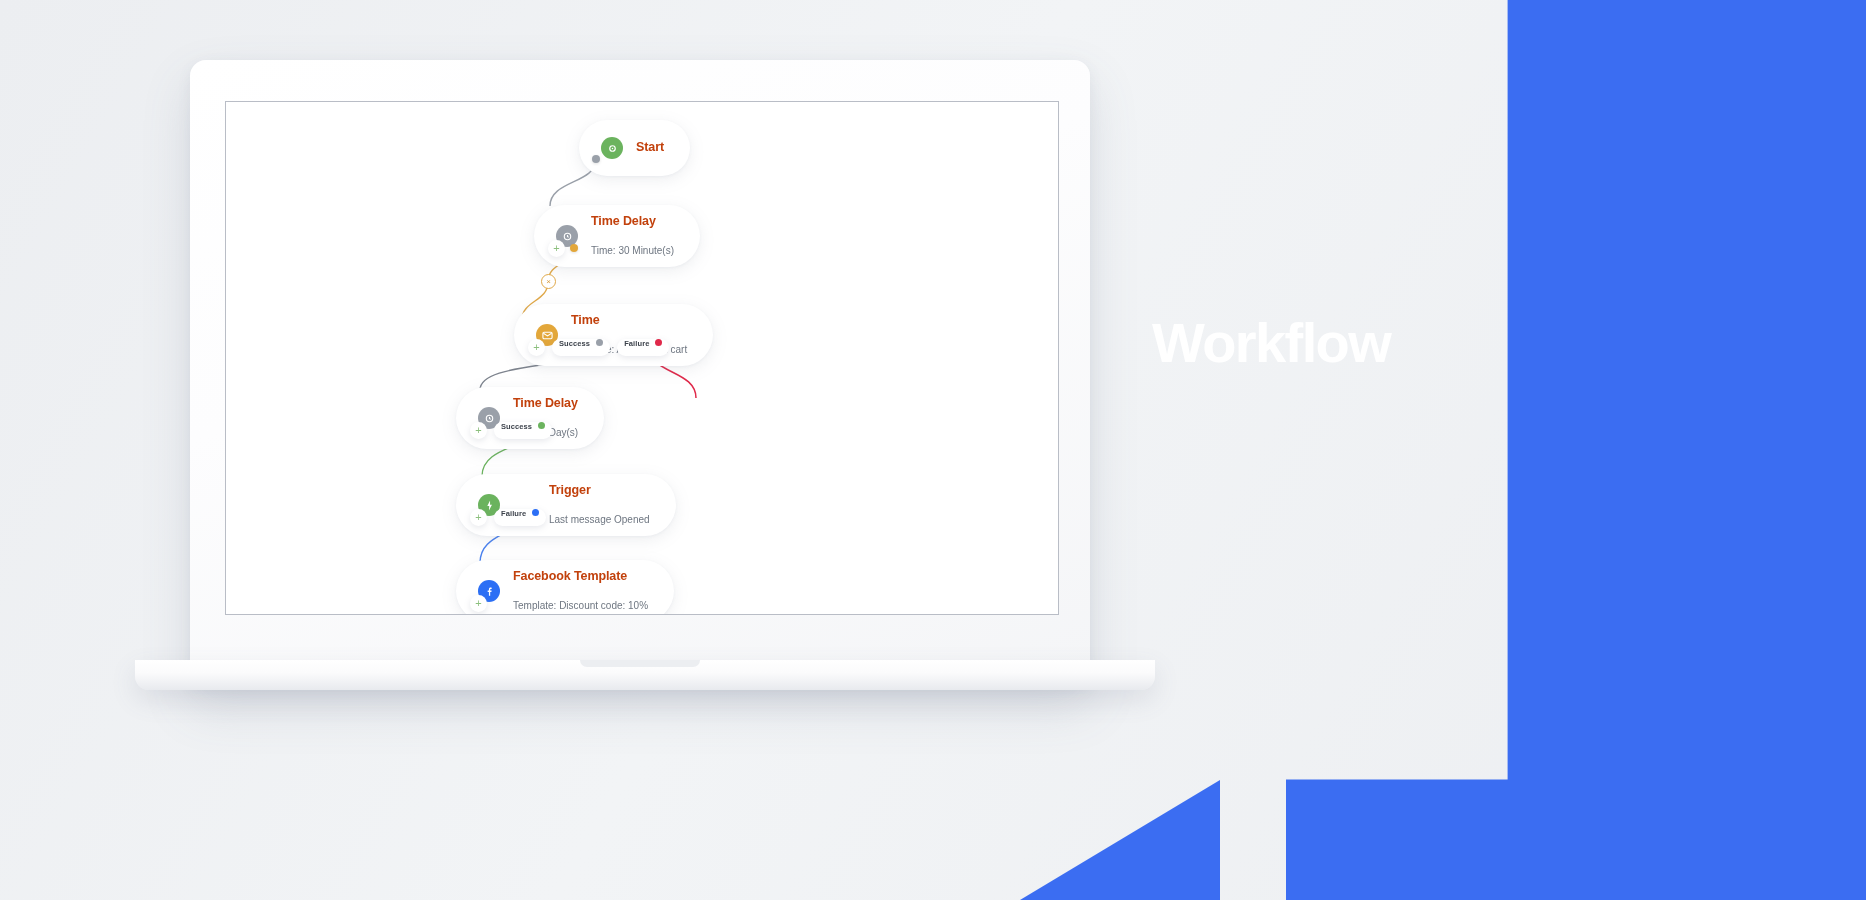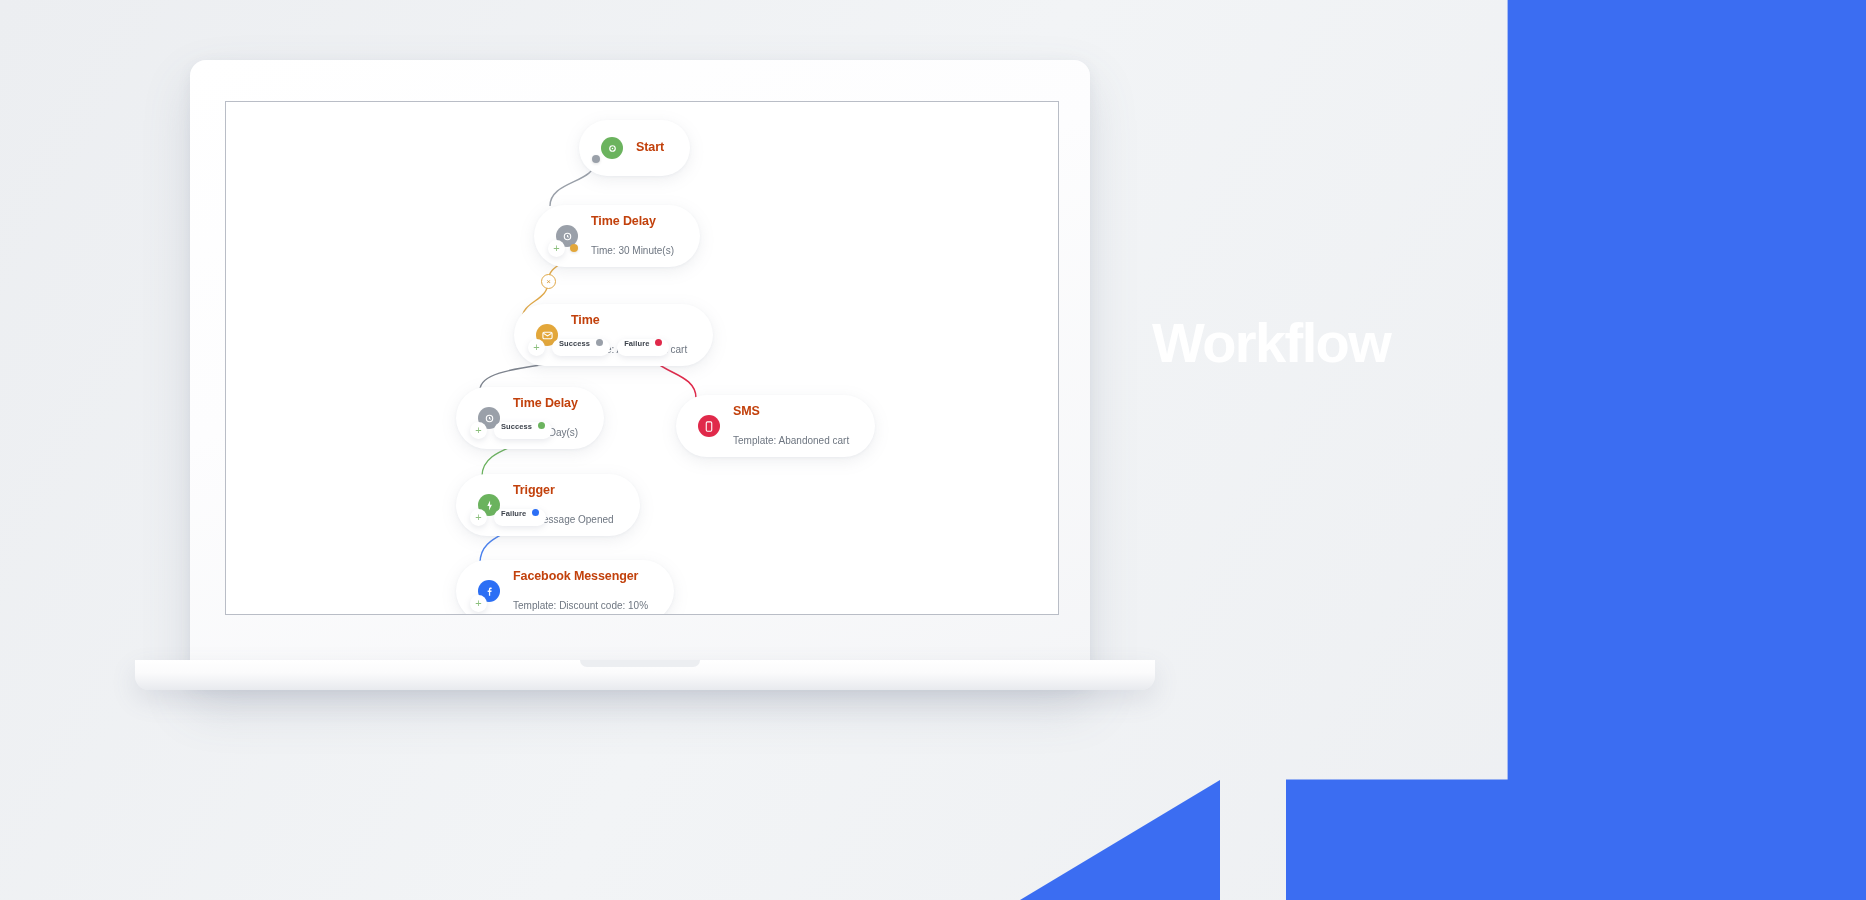--- a/index.html
+++ b/index.html
@@ -315,31 +315,20 @@
         <div class="pill">
           <span class="pill-label">Success</span>
           <span class="port-dot" style="background:#9aa0a9;"></span>
         </div>
         <div class="pill">
           <span class="pill-label">Failure</span>
           <span class="port-dot" style="background:#e0294a;"></span>
         </div>
       </div>
 
-      <div class="node" style="left:450px; top:293px; height:62px;">
-        <span class="node-icon" style="background:#e0294a;">
-          <svg width="8" height="11" viewBox="0 0 14 20" fill="none" stroke="#fff" stroke-width="2">
-            <rect x="2" y="1.5" width="10" height="17" rx="2"></rect>
-          </svg>
-        </span>
-        <span class="node-text">
-          <span class="node-title">SMS</span>
-          <span class="node-sub">Template: Abandoned cart</span>
-        </span>
-      </div>
 
       <div class="node" style="left:230px; top:285px; height:62px;">
         <span class="node-icon" style="background:#9aa0a9;">
           <svg width="11" height="11" viewBox="0 0 24 24" fill="none" stroke="#fff" stroke-width="2.4">
             <circle cx="12" cy="12" r="7"></circle>
               <path d="M12 8.5V12l2.5 1.8"></path>
           </svg>
         </span>
         <span class="node-text">
           <span class="node-title">Time Delay</span>
@@ -347,21 +336,21 @@
         </span>
       </div>
       <div class="ports" style="left:244px; top:320px;">
         <div class="add-btn">+</div>
         <div class="pill">
           <span class="pill-label">Success</span>
           <span class="port-dot" style="background:#6bb35e;"></span>
         </div>
       </div>
 
-      <div class="node" style="left:230px; top:372px; height:62px;">
+      <div class="node" style="left:230px; top:372px; height:62px;gap:36px;">
         <span class="node-icon" style="background:#6bb35e;">
           <svg width="9" height="11" viewBox="0 0 14 20" fill="#fff">
             <path d="M8 1L3 11h3.5L6 19l5.5-10.5H8z"></path>
           </svg>
         </span>
         <span class="node-text">
           <span class="node-title">Trigger</span>
           <span class="node-sub">Last message Opened</span>
         </span>
       </div>
@@ -373,21 +362,21 @@
         </div>
       </div>
 
       <div class="node" style="left:230px; top:458px; height:62px;">
         <span class="node-icon" style="background:#2c6ff5;">
           <svg width="11" height="11" viewBox="0 0 24 24" fill="#fff">
             <path d="M13.5 21v-8h2.7l.4-3.1h-3.1V7.9c0-.9.25-1.5 1.55-1.5h1.65V3.63C16.42 3.55 15.5 3.5 14.45 3.5c-2.2 0-3.7 1.34-3.7 3.8v2.6H8v3.1h2.75v8z"></path>
           </svg>
         </span>
         <span class="node-text">
-          <span class="node-title">Facebook Messenger</span>
+          <span class="node-title">Facebook Template</span>
           <span class="node-sub">Template: Discount code: 10%</span>
         </span>
       </div>
       <div class="ports" style="left:244px; top:493px;">
         <div class="add-btn">+</div>
       </div>
 
     </div>
   </div>
 </div>

